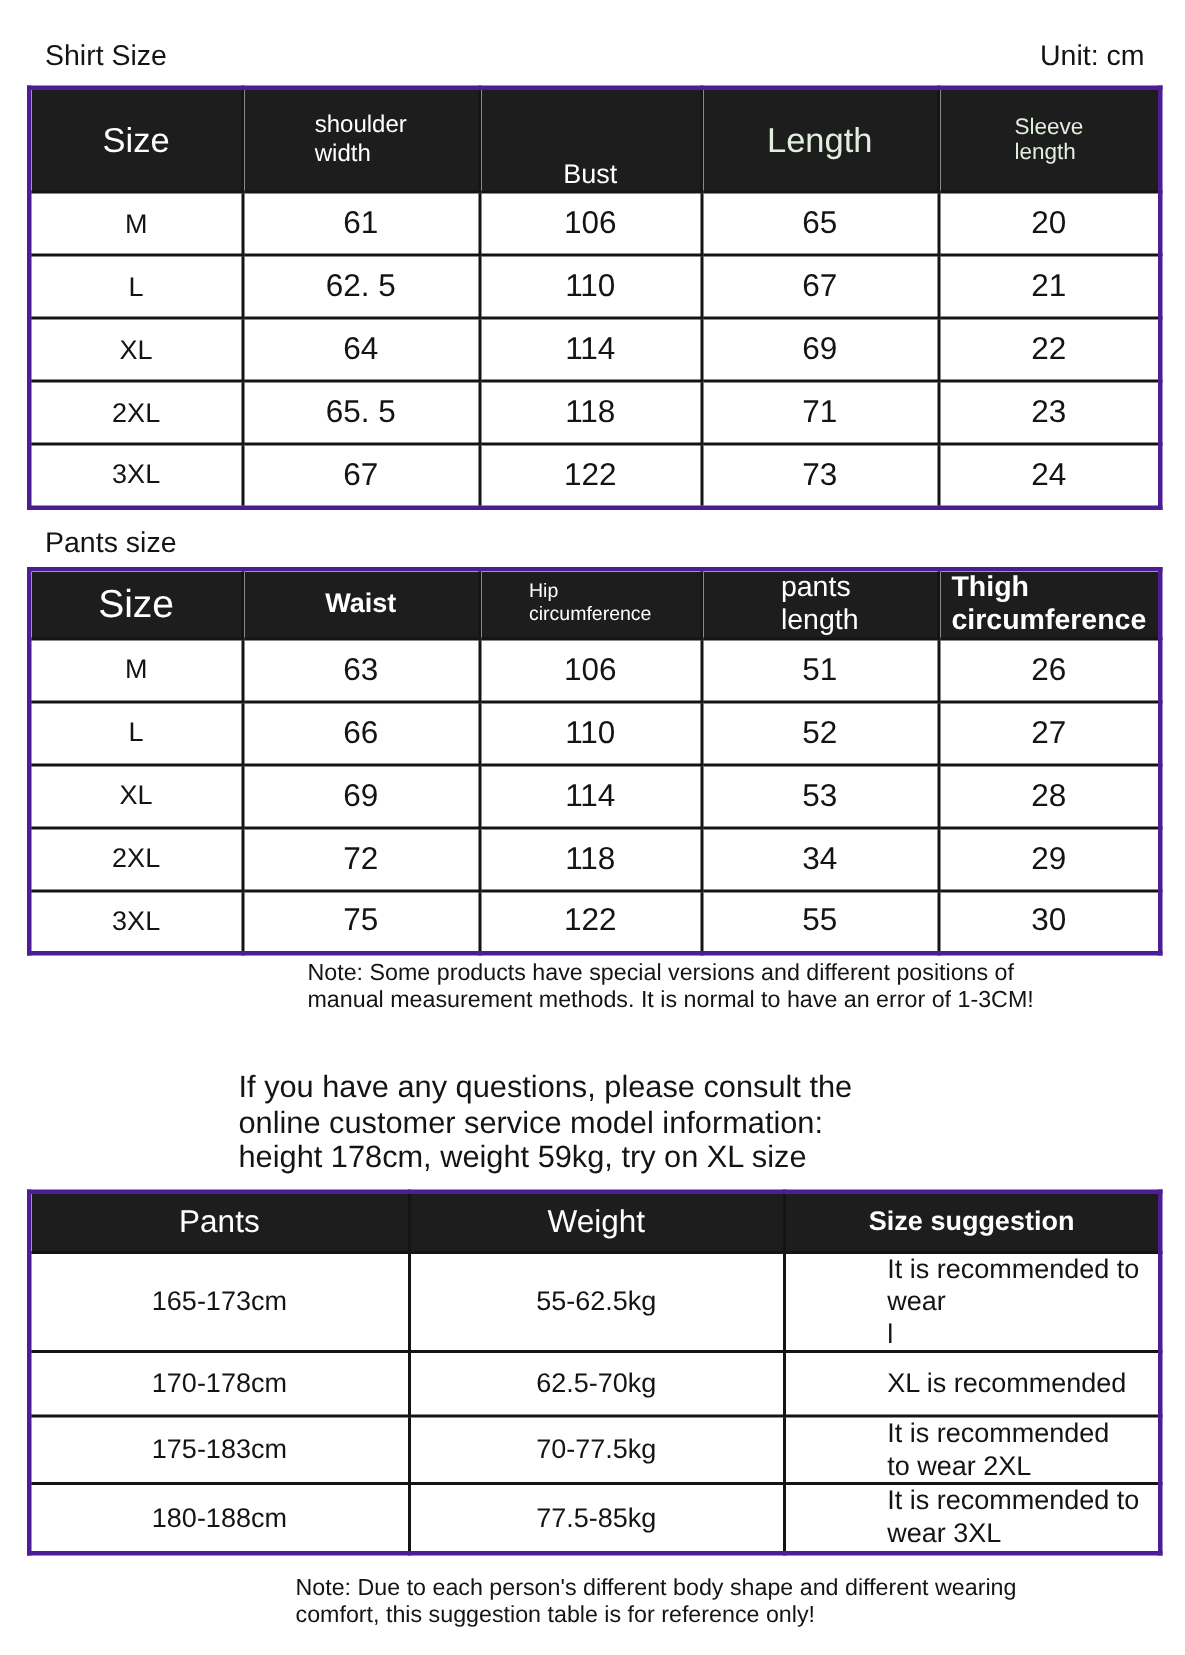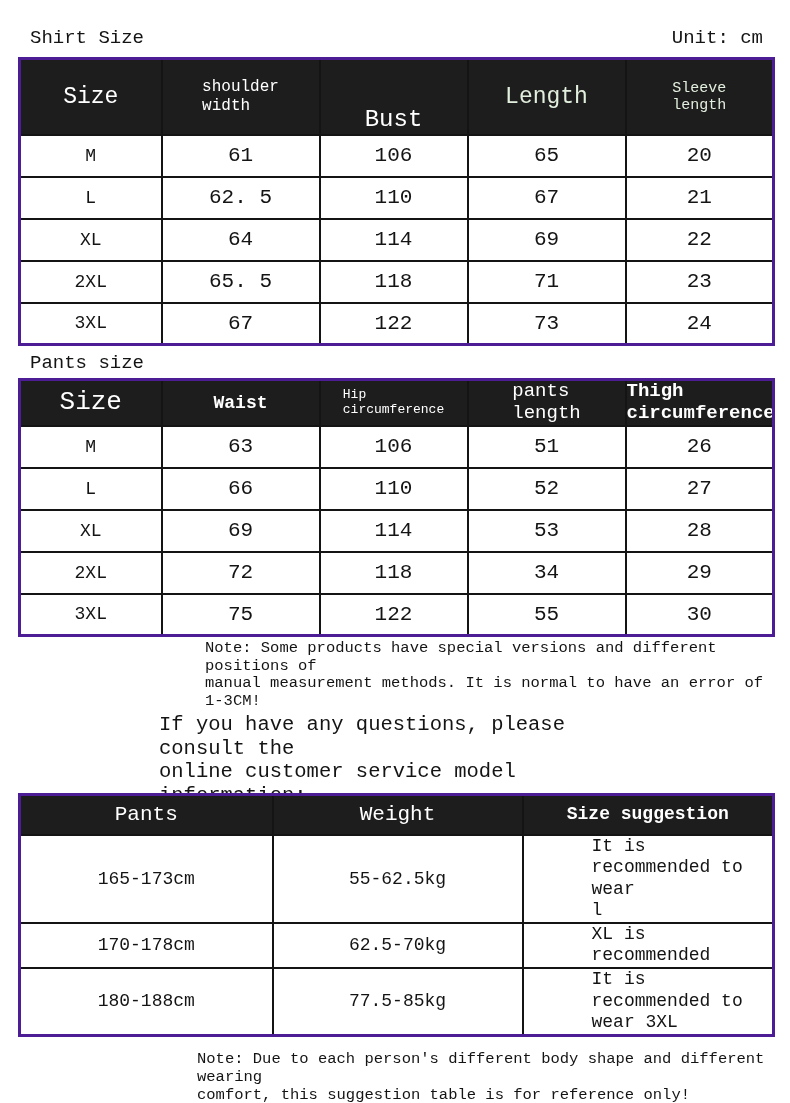--- a/index.html
+++ b/index.html
@@ -1,21 +1,21 @@
 <!DOCTYPE html>
 <html><head>
 <meta charset="utf-8">
 <style>
   html,body{margin:0;padding:0;background:#ffffff;}
   .page{
     position:relative;
     width:790px;
     height:1103px;
     background:#ffffff;
-    font-family:Liberation Mono, monospace;
+    font-family:Liberation Sans, sans-serif;
     color:#141414;
     overflow:hidden;
   }
   
   .shirt-title{position:absolute;left:30px;top:27px;font-size:19px;}
   .unit-label{position:absolute;right:27px;top:27px;font-size:19px;}
   .pants-title{position:absolute;left:30px;top:352px;font-size:19px;}
 
   
   table{border-collapse:collapse;table-layout:fixed;}
@@ -26,21 +26,21 @@
   .hblock{display:inline-block;text-align:left;white-space:pre-line;line-height:1.15;}
 
   
   .shirt-table{top:57px;}
   .shirt-table thead tr{height:45px;}
   .shirt-table tbody tr{height:42px;}
   .shirt-table tbody td{font-size:21px;}
   .shirt-table tbody td.size-col{font-size:18px;}
   .h-size{font-size:23px;}
   .h-shoulder{font-size:16px;}
-  .h-bust{font-size:24px;margin-top:46px;}
+  .h-bust{font-size:18px;margin-top:46px;}
   .h-length{font-size:23px;color:#e3efde;}
   .h-sleeve{font-size:15px;color:#e3efde;}
 
   
   .pants-table{top:378px;}
   .pants-table thead tr{height:46px;}
   .pants-table tbody tr{height:42px;}
   .pants-table tbody td{font-size:21px;}
   .pants-table tbody td.size-col{font-size:18px;}
   .h-psize{font-size:26px;}
@@ -230,20 +230,26 @@
         <td>55-62.5kg</td>
         <td class="sug-cell sug-1 ml">It is recommended to wear
 l</td>
       </tr>
       <tr>
         <td>170-178cm</td>
         <td>62.5-70kg</td>
         <td class="sug-cell sug-2 ml">XL is recommended</td>
       </tr>
       <tr>
+        <td>175-183cm</td>
+        <td>70-77.5kg</td>
+        <td class="sug-cell sug-3 ml">It is recommended
+to wear 2XL</td>
+      </tr>
+      <tr>
         <td>180-188cm</td>
         <td>77.5-85kg</td>
         <td class="sug-cell sug-4 ml">It is recommended to
 wear 3XL</td>
       </tr>
     </tbody>
   </table>
 
   <div class="suggestion-note ml">Note: Due to each person's different body shape and different wearing
 comfort, this suggestion table is for reference only!</div>

